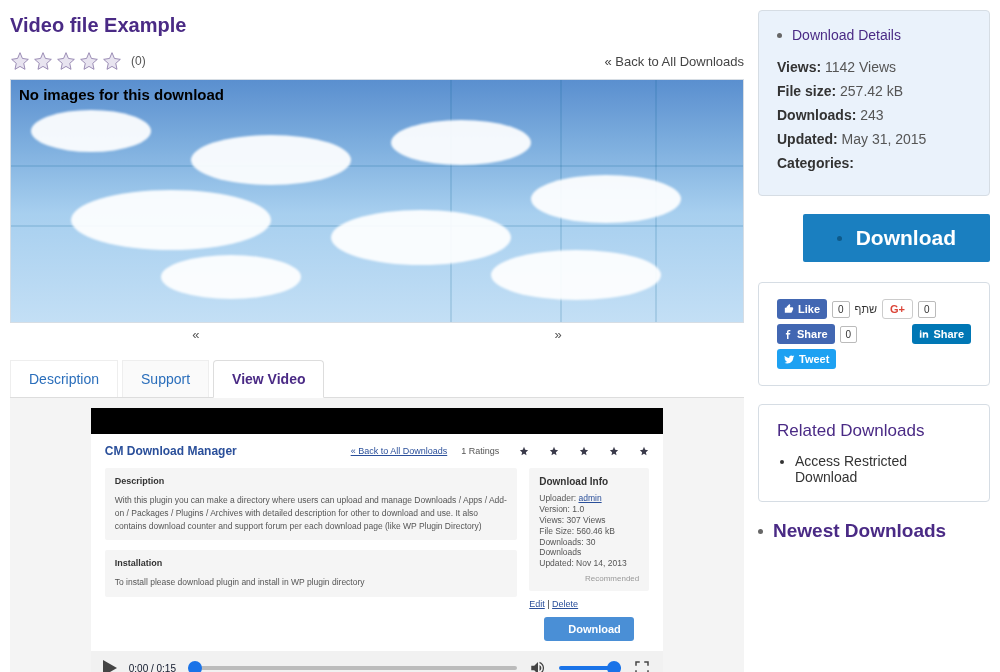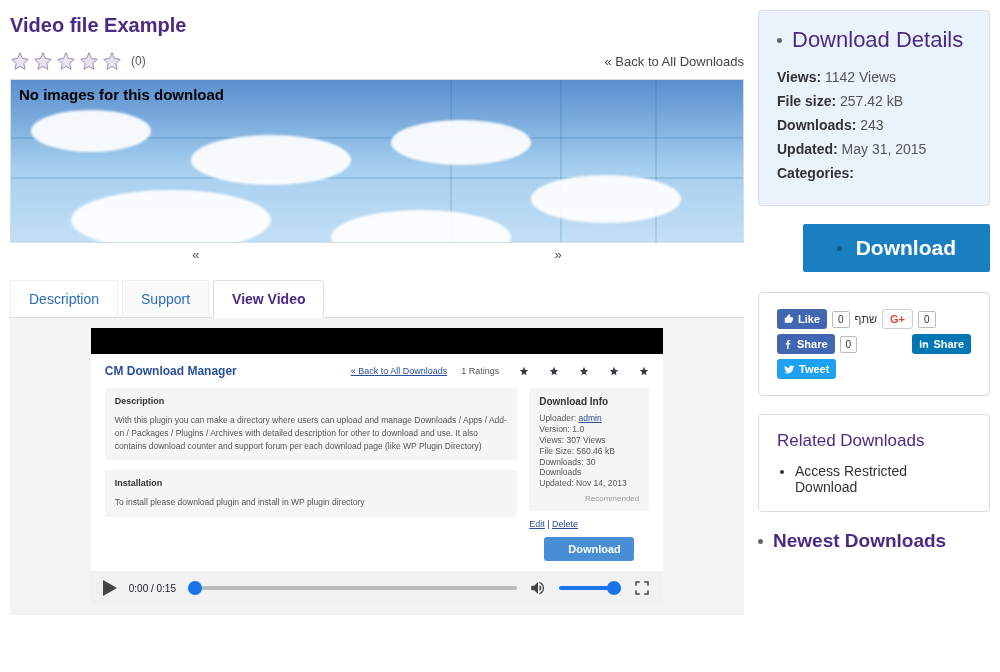--- a/index.html
+++ b/index.html
@@ -8,21 +8,21 @@
   .main { flex: 1; min-width: 0; }
   .side { width: 232px; flex-shrink: 0; }
 
   .title { color: #4a2a85; font-size: 20px; font-weight: 600; margin: 4px 0 14px; }
   .rating-row { display: flex; align-items: center; justify-content: space-between; margin-bottom: 8px; }
   .stars { display: flex; align-items: center; gap: 3px; }
   .star { width: 20px; height: 20px; }
   .rating-count { font-size: 12px; color: #555; margin-left: 6px; }
   .back-link { font-size: 13px; color: #444; cursor: pointer; }
 
-  .hero { position: relative; width: 100%; height: 164px; border: 1px solid #d6dde4; 
+  .hero { position: relative; width: 100%; height: 244px; border: 1px solid #d6dde4; 
     background: linear-gradient(to bottom, #5a8fcf 0%, #82b2e0 30%, #a7cfef 55%, #c3dff5 100%); overflow: hidden; }
   .hero-text { position: absolute; top: 6px; left: 8px; font-weight: 700; font-size: 15px; color: #000; z-index: 5; }
   .cloud { position: absolute; background: rgba(255,255,255,0.92); border-radius: 50%; filter: blur(1px); }
   .trace { position: absolute; background: rgba(0,90,140,0.14); }
 
   .nav-arrows { display: flex; justify-content: space-between; width: 52%; margin: 4px auto 18px; color: #555; font-size: 13px; padding: 0 6px;}
   .nav-arrows span { cursor: pointer; }
 
   .tabs { display: flex; gap: 4px; border-bottom: 1px solid #ddd; }
   .tab { padding: 10px 18px; font-size: 14px; color: #2a6ebb; cursor: pointer; background: #fafafa; border: 1px solid transparent; border-bottom: none; }
@@ -60,21 +60,21 @@
   .track { flex: 1; height: 4px; background: #bbb; border-radius: 2px; position: relative; }
   .thumb { position: absolute; left: 0; top: -5px; width: 14px; height: 14px; background: #1a73e8; border-radius: 50%; }
   .vol-icon { width: 18px; height: 18px; }
   .vol-track { width: 62px; height: 4px; background: #1a73e8; border-radius: 2px; position: relative; }
   .vol-thumb { position: absolute; right: 0; top: -5px; width: 14px; height: 14px; background: #1a73e8; border-radius: 50%; }
   .fs-icon { width: 18px; height: 18px; cursor: pointer; }
 
   .panel { border: 1px solid #d6dde4; border-radius: 4px; padding: 16px 18px; margin-bottom: 18px; }
   .panel.blue { background: #eaf2fb; }
   .panel.white { background: #fff; }
-  .panel-title { color: #4a2a85; font-size: 22px; font-weight: 400; margin-bottom: 16px; display: flex; align-items: center; gap: 10px; }
+  .panel-title { color: #4a2a85; font-size: 14px; font-weight: 400; margin-bottom: 16px; display: flex; align-items: center; gap: 10px; }
   .bullet { width: 5px; height: 5px; background: #666; border-radius: 50%; display: inline-block; }
   .detail-row { font-size: 14px; margin-bottom: 8px; color: #555; }
   .detail-row b { color: #333; }
   .cat-tag { display: inline-block; background: #ececec; padding: 6px 12px; font-size: 13px; color: #444; margin-top: 4px; cursor: pointer; }
 
   .big-dl { background: #1a7fc0; color: #fff; border: none; padding: 12px 34px 12px 34px; font-size: 21px; font-weight: 700; border-radius: 2px; cursor: pointer; display: flex; align-items: center; gap: 14px; margin: 0 0 20px auto; }
   .big-dl .bullet { background: #0d5a8a; }
 
   .social { display: flex; flex-wrap: wrap; gap: 5px; align-items: center; }
   .sbtn { display: inline-flex; align-items: center; font-size: 11px; font-weight: 700; color: #fff; border-radius: 3px; padding: 3px 7px; cursor: pointer; gap: 4px; height: 20px; }

